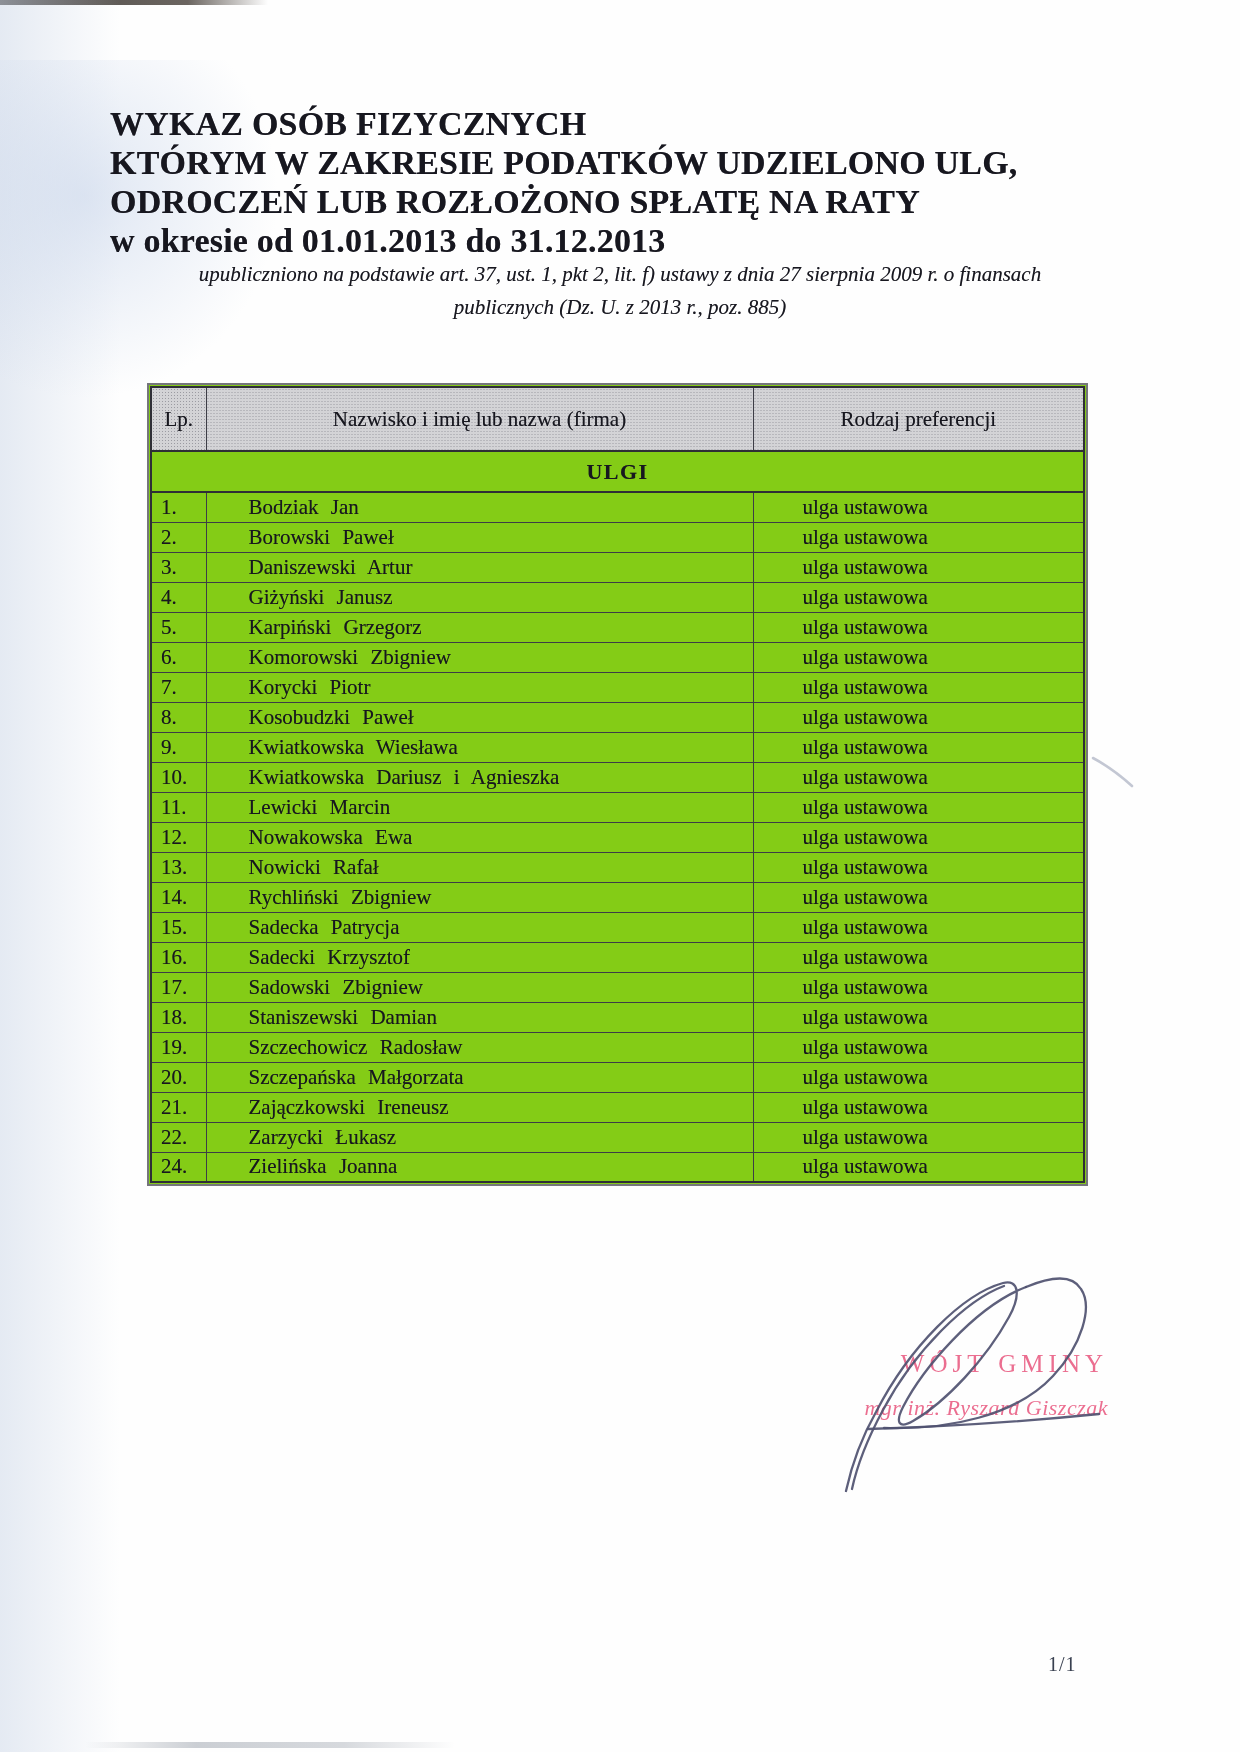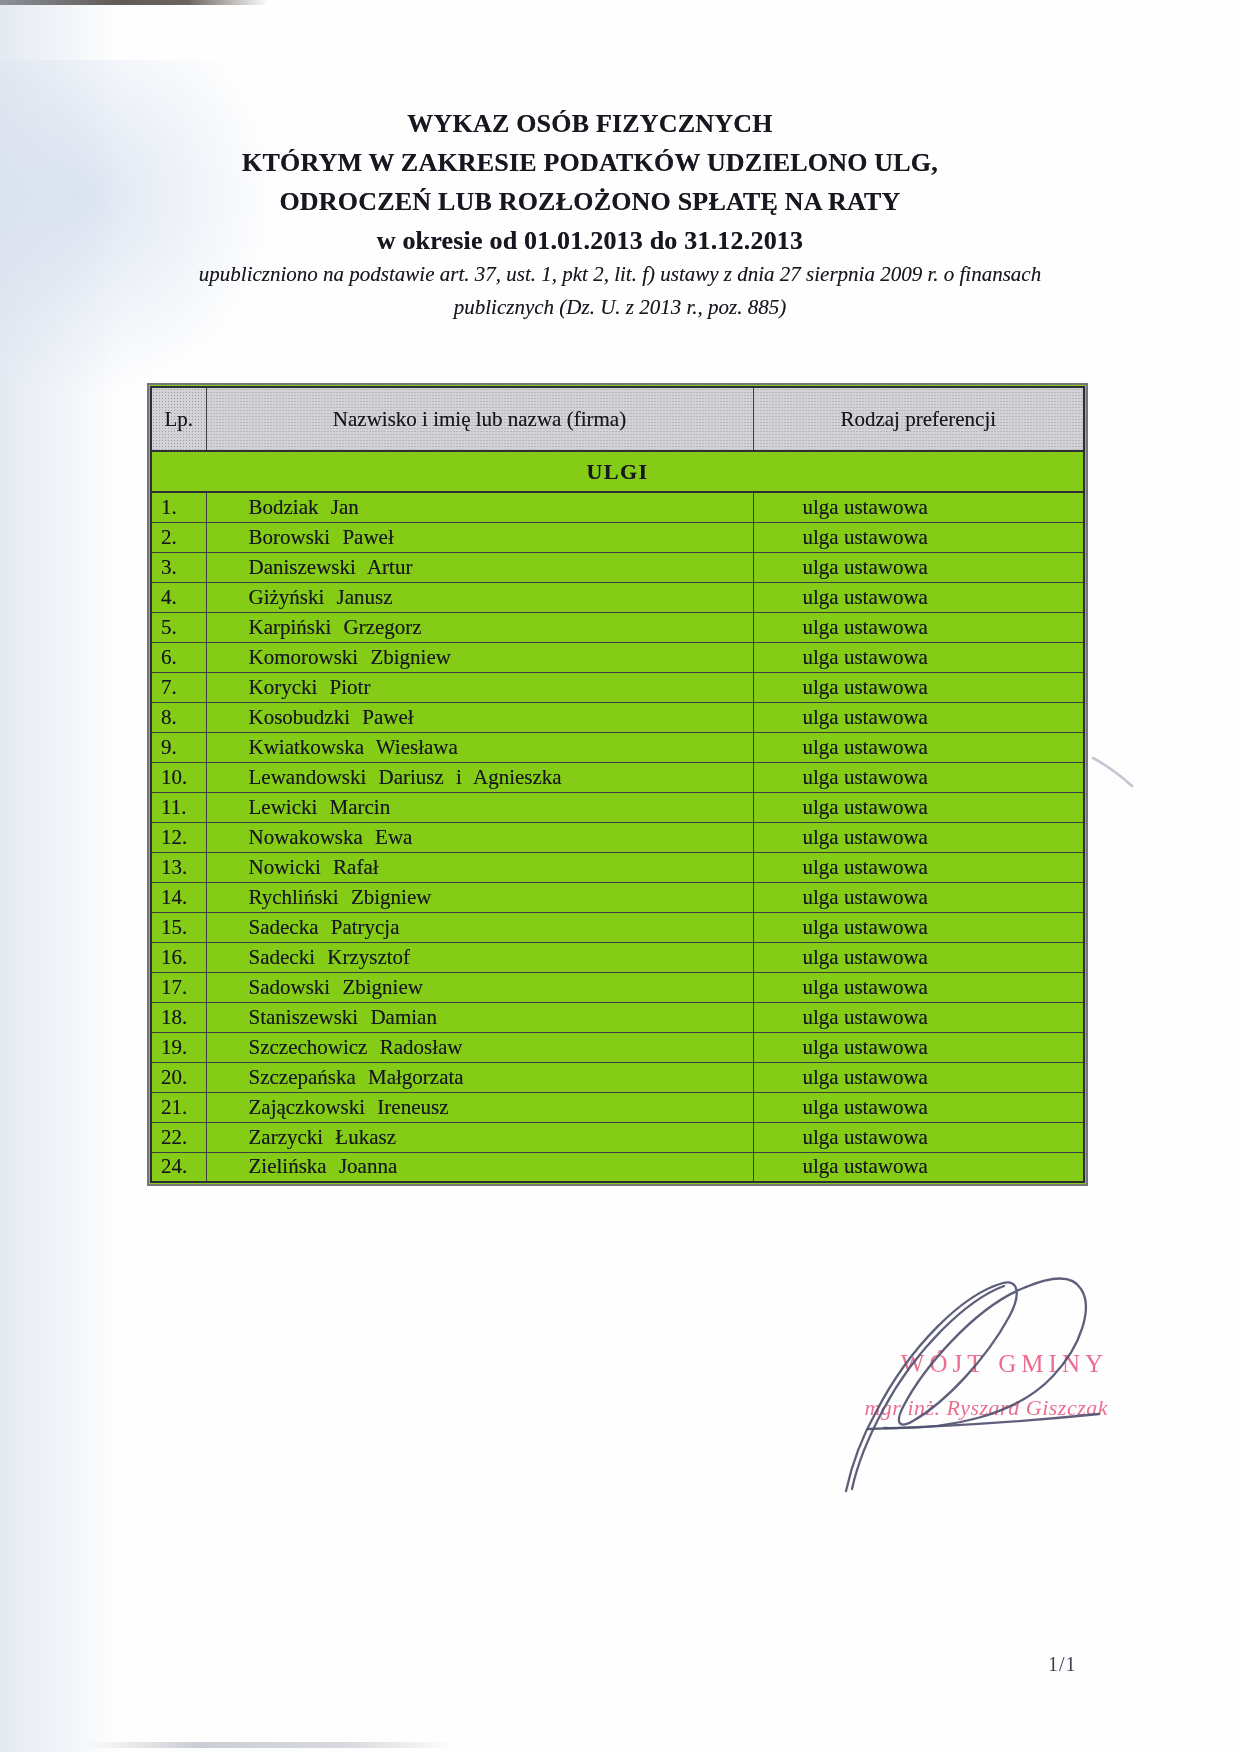--- a/index.html
+++ b/index.html
@@ -33,21 +33,21 @@
     background:radial-gradient(ellipse at 30% 40%,rgba(196,210,233,.55),rgba(196,210,233,0) 70%);
   }
   .scan-bottom-smudge{
     position:absolute;left:85px;top:1742px;width:370px;height:6px;
     background:linear-gradient(to right,rgba(140,148,160,0),rgba(140,148,160,.45) 30%,rgba(140,148,160,.35) 70%,rgba(140,148,160,0));
     border-radius:3px;
   }
   
   .title{
     position:absolute;top:104px;left:110px;width:960px;
-    text-align:center;font-weight:bold;font-size:26px;line-height:39px;
+    text-align:left;font-weight:bold;font-size:34px;line-height:39px;
     letter-spacing:.2px;
     text-shadow:0 0 .6px rgba(20,20,30,.6);
   }
   .subtitle{
     position:absolute;top:258px;left:60px;width:1120px;
     text-align:center;font-style:italic;font-size:21px;line-height:33px;
     text-shadow:0 0 .4px rgba(20,20,30,.45);
   }
   
   .table-outer{
@@ -184,21 +184,21 @@
       <td class="name">Kosobudzki Paweł</td>
       <td class="pref">ulga ustawowa</td>
     </tr>
           <tr class="data-row">
       <td class="lp">9.</td>
       <td class="name">Kwiatkowska Wiesława</td>
       <td class="pref">ulga ustawowa</td>
     </tr>
           <tr class="data-row">
       <td class="lp">10.</td>
-      <td class="name">Lewandowski Dariusz i Agnieszka</td>
+      <td class="name">Kwiatkowska Dariusz i Agnieszka</td>
       <td class="pref">ulga ustawowa</td>
     </tr>
           <tr class="data-row">
       <td class="lp">11.</td>
       <td class="name">Lewicki Marcin</td>
       <td class="pref">ulga ustawowa</td>
     </tr>
           <tr class="data-row">
       <td class="lp">12.</td>
       <td class="name">Nowakowska Ewa</td>

